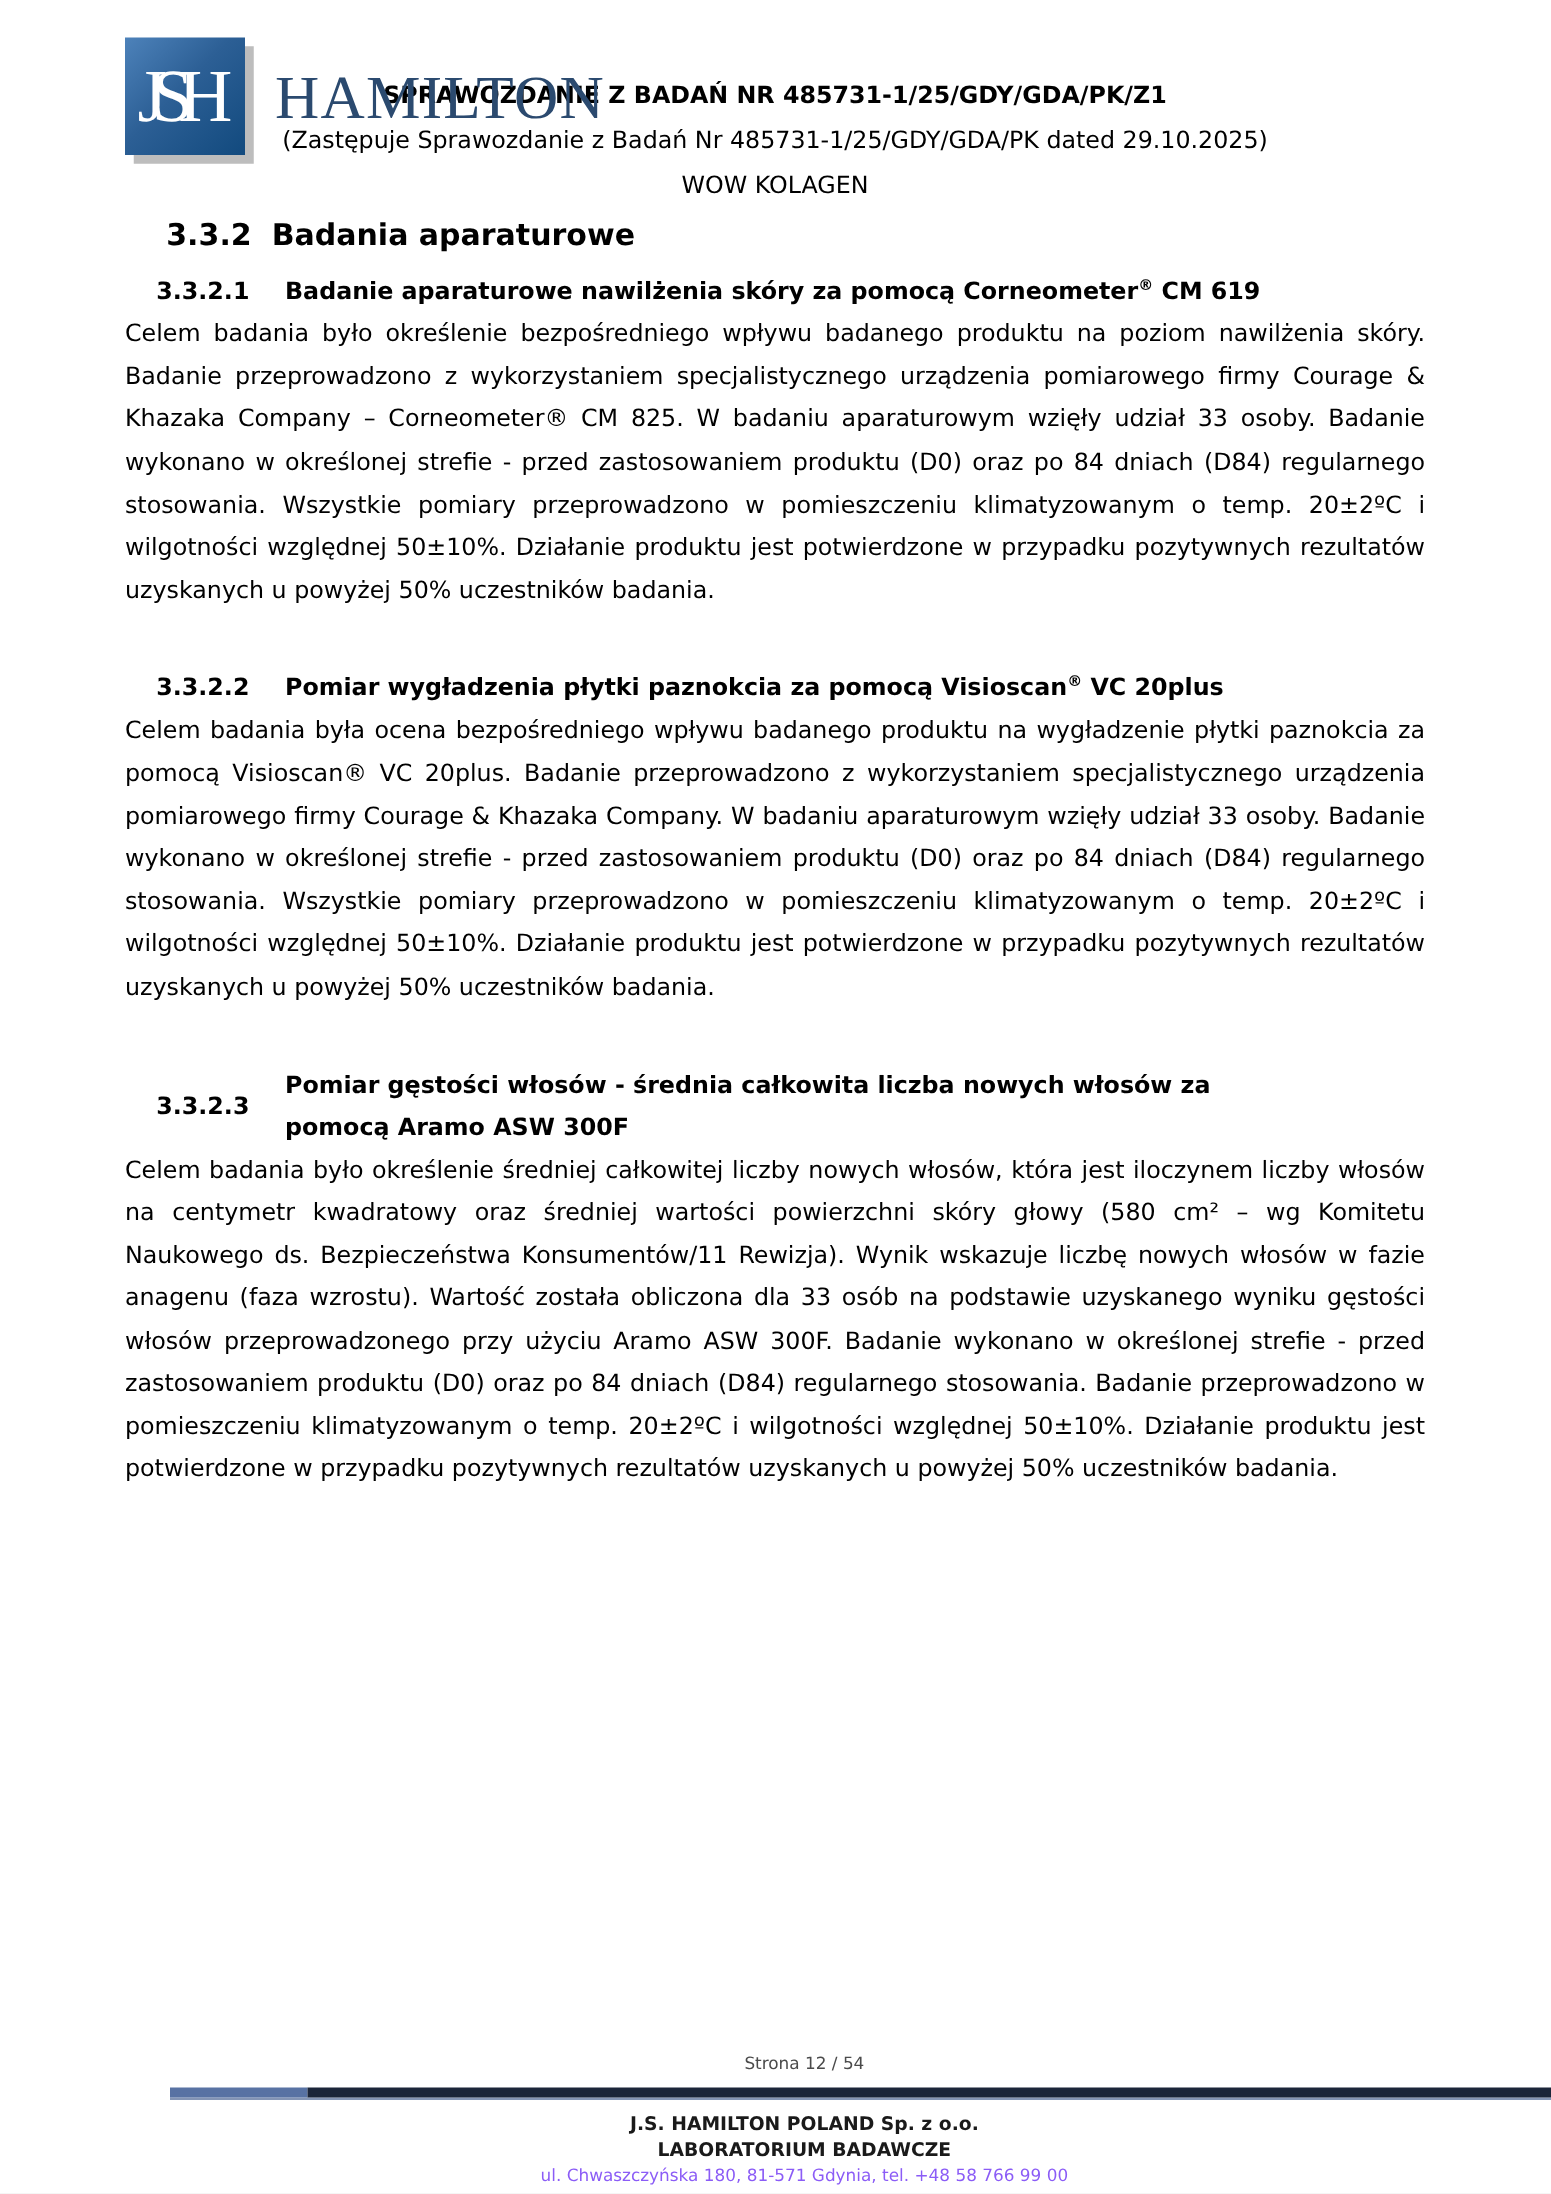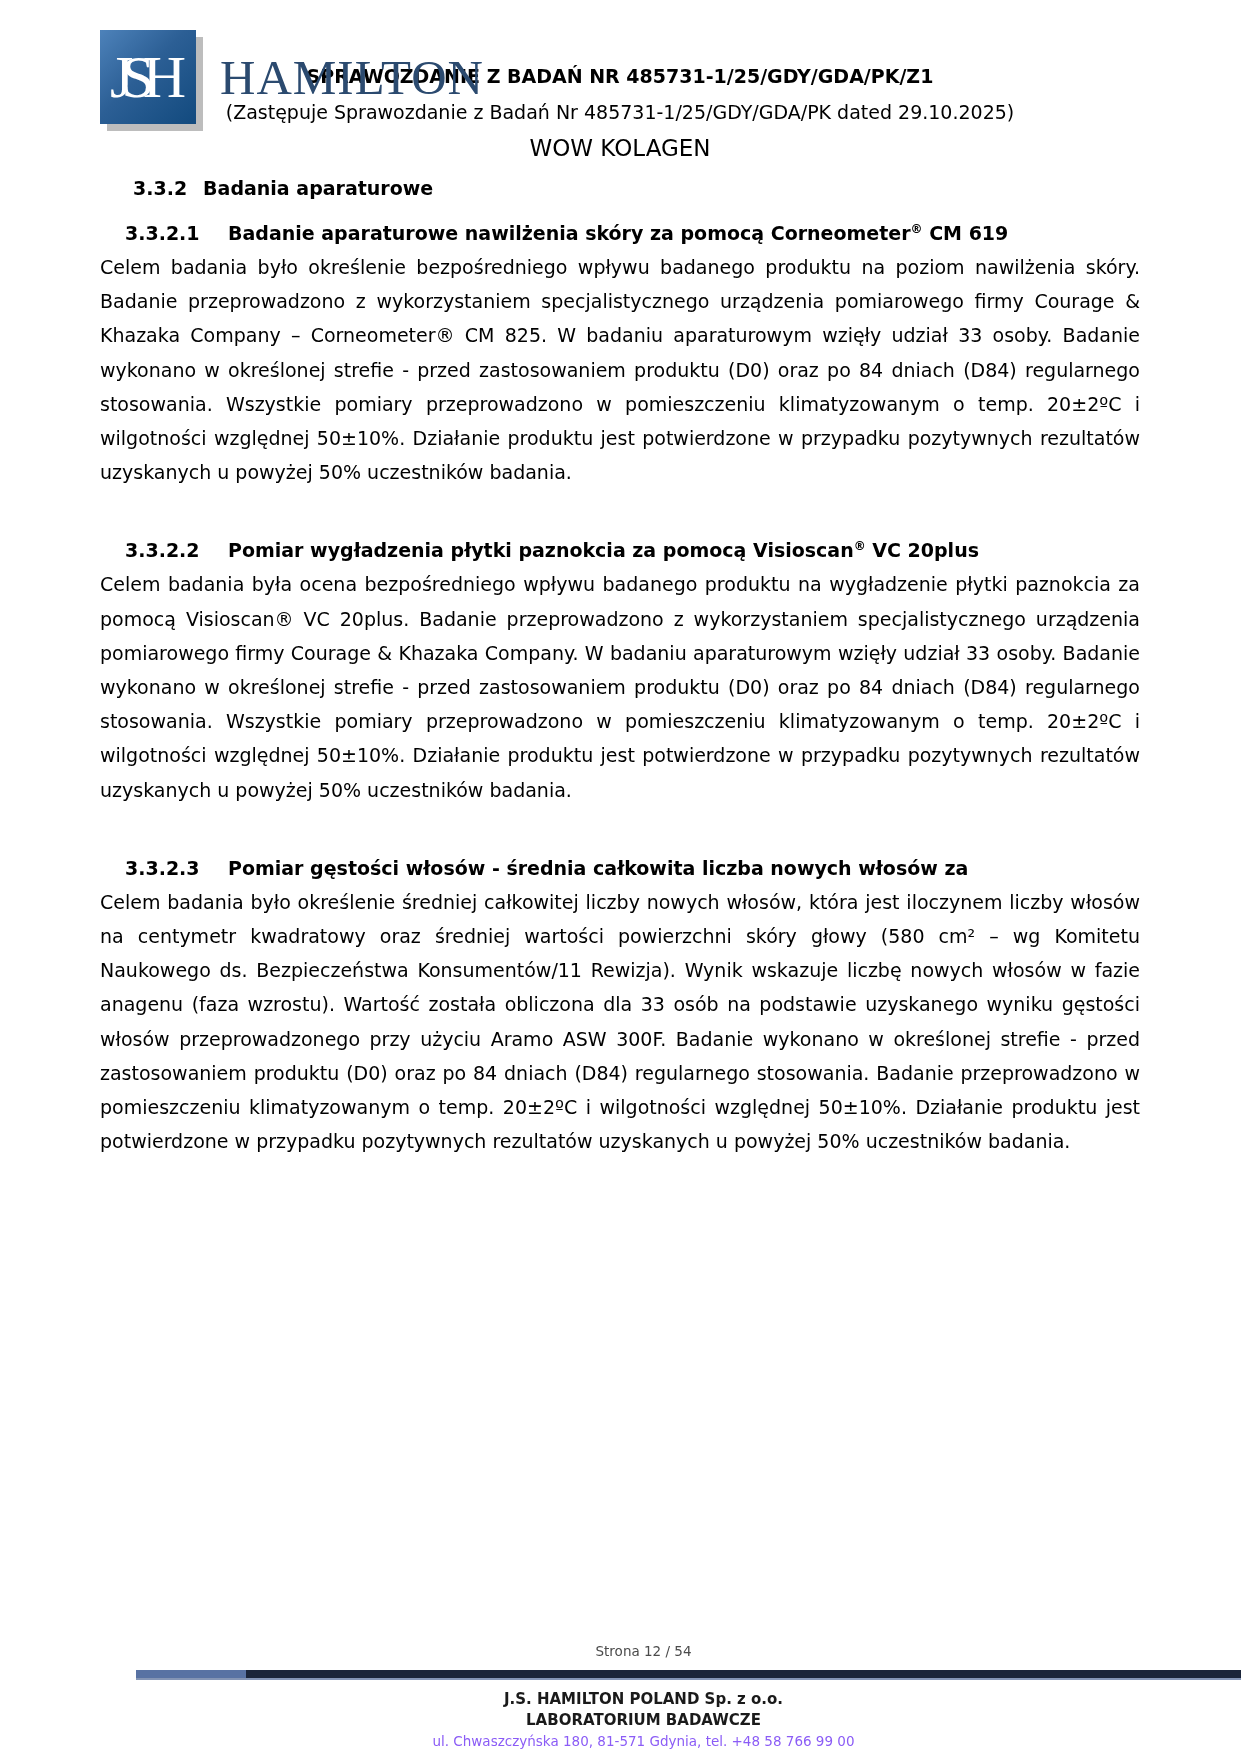--- a/index.html
+++ b/index.html
@@ -27,26 +27,26 @@
   }
   .logo-word{
     font-family:"Liberation Serif","DejaVu Serif",serif;
     font-size:49px;color:#2b4a6f;letter-spacing:1px;
     margin-left:24px;line-height:1;
   }
   
   .titleblock{padding:58px 101px 0 100px;text-align:center;}
   .title-line{font-size:19px;font-weight:bold;line-height:36px;}
   .subtitle-line{font-size:19px;line-height:36px;}
-  .product-line{font-size:23px;line-height:36px;}
+  .product-line{font-size:19px;line-height:36px;}
   
   .content{padding:0 101px 0 100px;}
   .sec{
     margin:5px 0 0 33px;
-    font-size:19px;font-weight:bold;line-height:34px;
+    font-size:24px;font-weight:bold;line-height:34px;
   }
   .sec .num{margin-right:16px;}
   .sub{
     display:flex;
     margin:11px 0 0 25px;
     font-size:19px;font-weight:bold;line-height:34px;align-items:center;
   }
   .sub .num{width:103px;flex-shrink:0;}
   .sub sup{font-size:12px;line-height:1;}
   .para{
@@ -99,20 +99,21 @@
     <h3 class="sub gap-lg">
       <span class="num">3.3.2.2</span>
       <span class="txt"><span>Pomiar wygładzenia płytki paznokcia za pomocą Visioscan</span><sup>®</sup><span> VC 20plus</span></span>
     </h3>
     <p class="para">Celem badania była ocena bezpośredniego wpływu badanego produktu na wygładzenie płytki paznokcia za pomocą Visioscan® VC 20plus. Badanie przeprowadzono z wykorzystaniem specjalistycznego urządzenia pomiarowego firmy Courage &amp; Khazaka Company. W badaniu aparaturowym wzięły udział 33 osoby. Badanie wykonano w określonej strefie - przed zastosowaniem produktu (D0) oraz po 84 dniach (D84) regularnego stosowania. Wszystkie pomiary przeprowadzono w pomieszczeniu klimatyzowanym o temp. 20±2ºC i wilgotności względnej 50±10%. Działanie produktu jest potwierdzone w przypadku pozytywnych rezultatów uzyskanych u powyżej 50% uczestników badania.</p>
 
     <h3 class="sub gap-lg">
       <span class="num">3.3.2.3</span>
       <span class="txt">
         <span style="display:block">Pomiar gęstości włosów - średnia całkowita liczba nowych włosów za</span>
+        <span style="display:block">pomocą Aramo ASW 300F</span>
       </span>
     </h3>
     <p class="para">Celem badania było określenie średniej całkowitej liczby nowych włosów, która jest iloczynem liczby włosów na centymetr kwadratowy oraz średniej wartości powierzchni skóry głowy (580 cm² – wg Komitetu Naukowego ds. Bezpieczeństwa Konsumentów/11 Rewizja). Wynik wskazuje liczbę nowych włosów w fazie anagenu (faza wzrostu). Wartość została obliczona dla 33 osób na podstawie uzyskanego wyniku gęstości włosów przeprowadzonego przy użyciu Aramo ASW 300F. Badanie wykonano w określonej strefie - przed zastosowaniem produktu (D0) oraz po 84 dniach (D84) regularnego stosowania. Badanie przeprowadzono w pomieszczeniu klimatyzowanym o temp. 20±2ºC i wilgotności względnej 50±10%. Działanie produktu jest potwierdzone w przypadku pozytywnych rezultatów uzyskanych u powyżej 50% uczestników badania.</p>
 
   </div>
 
   <div class="footer">
     <div class="page-num">Strona 12 / 54</div>
     <div class="bar">
       <span class="bar-light"></span>

